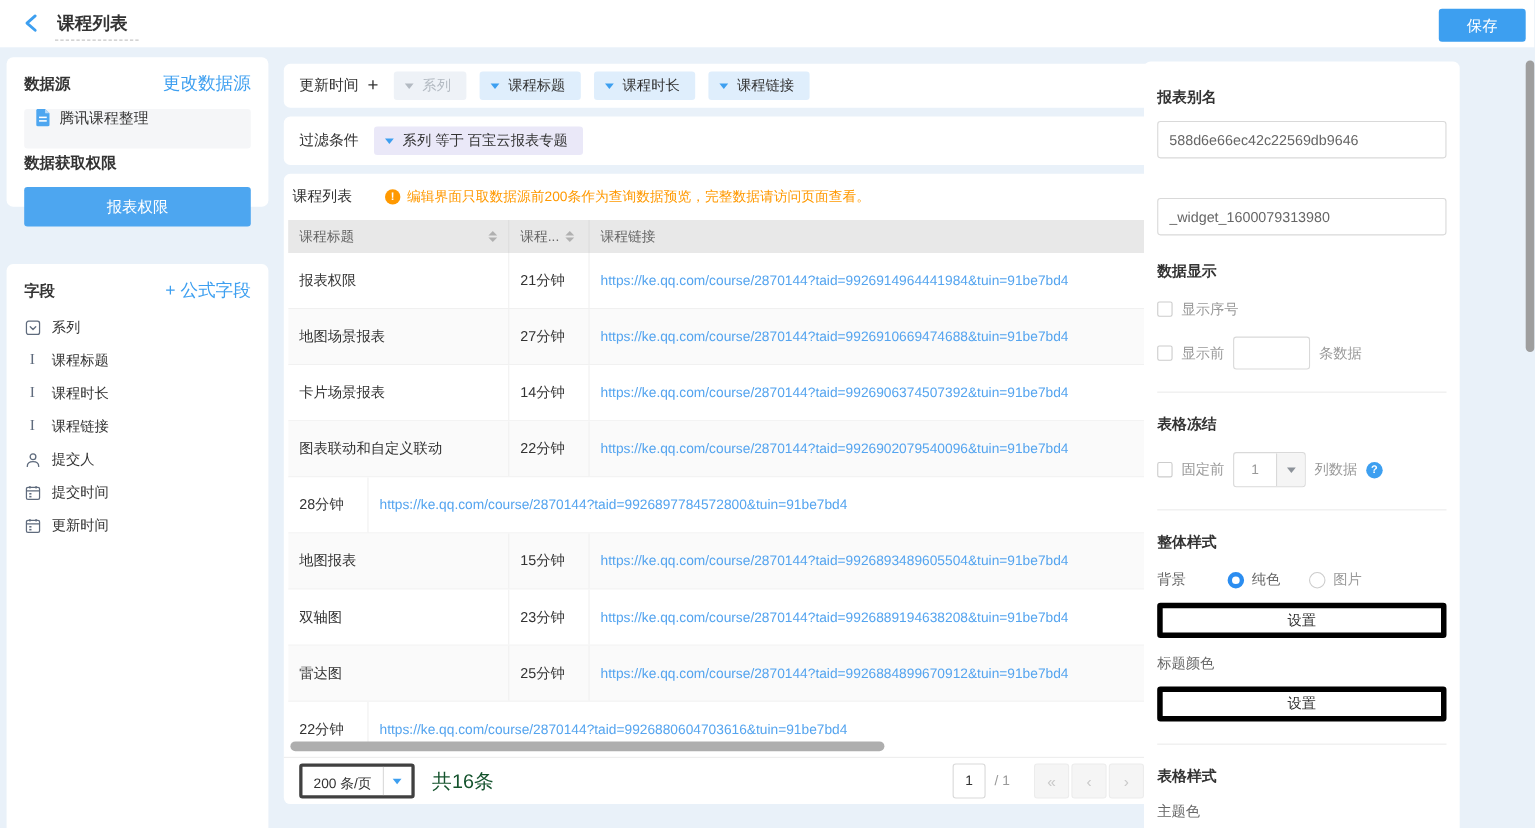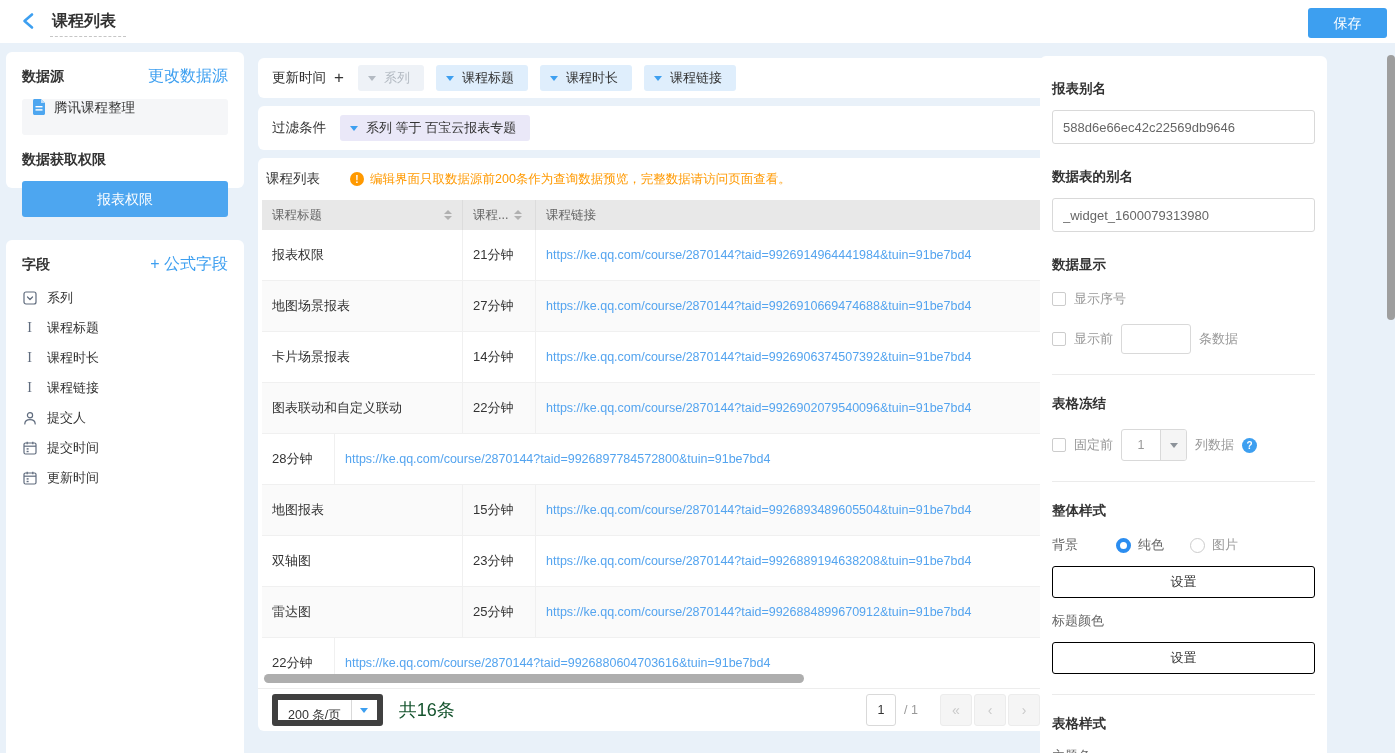--- a/index.html
+++ b/index.html
@@ -21,21 +21,21 @@
   .save-btn { position:absolute; right:8px; top:8px; width:79px; height:30px; background:#3d9ff0; color:#fff;
     border:none; border-radius:3px; font-size:14px; text-align:center; line-height:30px; cursor:pointer; }
 
   
   .left-card1 { left:6px; top:52px; width:238px; height:136px; padding:14px 16px; }
   .left-card2 { left:6px; top:240px; width:238px; height:520px; padding:14px 16px; }
   .section-head { display:flex; justify-content:space-between; align-items:center; }
   .section-title { font-weight:bold; font-size:14px; color:#333; }
   .link-blue { color:#3d9ff0; font-size:16px; cursor:pointer; }
   .ds-item { margin-top:12px; height:36px; background:#f5f6f8; border-radius:3px; display:flex; align-items:flex-start; gap:8px; padding:0 10px; font-size:13.5px; color:#333; }
-  .perm-title { margin-top:16px; font-weight:bold; font-size:14px; }
+  .perm-title { margin-top:5px; font-weight:bold; font-size:14px; }
   .perm-btn { margin-top:12px; width:100%; height:36px; background:#4da6f0; border:none; border-radius:3px;
     color:#fff; font-size:14px; line-height:36px; text-align:center; cursor:pointer; }
   .field-list { margin-top:8px; }
   .field-item { display:flex; align-items:center; gap:10px; height:30px; color:#333; font-size:13px; cursor:pointer; }
   .field-icon { width:15px; display:inline-flex; justify-content:center; color:#5f6b7d; }
   .ticon { font-family:"Liberation Serif","DejaVu Serif",serif; font-size:14px; color:#5f6b7d; line-height:1; }
 
   
   .main-cardA { left:258px; top:58px; width:830px; height:40px; display:flex; align-items:center; padding:0 14px; gap:6px; }
   .main-cardB { left:258px; top:106px; width:830px; height:44px; display:flex; align-items:center; padding:0 14px; gap:14px; }
@@ -74,21 +74,21 @@
   .td { display:flex; align-items:center; padding:0 10px; border-right:1px solid #f0f0f0; font-size:13px; color:#333;
     white-space:nowrap; overflow:hidden; }
   .td:last-child { border-right:none; }
   .td a { color:#54a4ef; text-decoration:none; font-size:12.5px; }
   .hscroll { position:absolute; left:6px; top:516px; width:818px; height:10px; }
   .hscroll-thumb { width:540px; height:9px; border-radius:5px; background:#aeaeae; cursor:pointer; }
 
   
   .pager { position:absolute; left:0; top:530px; width:830px; height:43px; border-top:1px solid #ededed;
     display:flex; align-items:center; padding:0 14px; }
-  .psize { display:flex; height:32px; border:6px solid #404040; border-radius:3px; overflow:hidden; cursor:pointer; }
+  .psize { display:flex; height:32px; border:3px solid #404040; border-radius:3px; overflow:hidden; cursor:pointer; }
   .psize-text { padding:0 10px; line-height:30px; font-size:12.5px; color:#333; }
   .psize-caret { width:26px; border-left:1px solid #d9d9d9; display:flex; align-items:center; justify-content:center; }
   .psize-caret .caret { border-left:4px solid transparent; border-right:4px solid transparent; border-top:5px solid #3d9ff0; }
   .ptotal { margin-left:16px; color:#14532d; font-size:18px; }
   .pright { margin-left:auto; display:flex; align-items:center; gap:8px; }
   .page-input { width:30px; height:32px; border:1px solid #d9d9d9; border-radius:3px; text-align:center; font-size:12.5px; color:#333;
     font-family:inherit; }
   .pof { color:#999; font-size:12.5px; margin-right:14px; }
   .pnav { display:flex; gap:2px; }
   .pnav-btn { width:32px; height:32px; background:#f5f5f5; border:1px solid #ececec; border-radius:3px; color:#c9c9c9;
@@ -110,21 +110,21 @@
   .mini-select .car { width:26px; background:#f5f5f5; border-left:1px solid #d9d9d9; display:flex; align-items:center; justify-content:center; }
   .mini-select .car i { border-left:4px solid transparent; border-right:4px solid transparent; border-top:5px solid #8c9299; }
   .help-icon { width:15px; height:15px; border-radius:50%; background:#3d9ff0; color:#fff; font-size:10px; font-weight:bold;
     display:inline-flex; align-items:center; justify-content:center; cursor:pointer; }
   .radio-row { display:flex; align-items:flex-start; margin-top:16px; }
   .rlabel { color:#666; width:64px; }
   .radio { width:15px; height:15px; border:1px solid #ccc; border-radius:50%; background:#fff; margin-right:7px; flex:0 0 auto; cursor:pointer; }
   .radio.checked { border:4.5px solid #2b8df0; }
   .radio-opt { display:flex; align-items:center; margin-right:26px; color:#666; cursor:pointer; }
   .radio-opt.grey { color:#999; }
-  .set-btn { width:100%; height:32px; background:#fff; border:1px solid #000000; border-radius:3px; font-size:13px; color:#333;
+  .set-btn { width:100%; height:32px; background:#fff; border:5px solid #000000; border-radius:3px; font-size:13px; color:#333;
     margin-top:12px; cursor:pointer; font-family:inherit; }
   .sub-label { color:#666; font-size:13px; margin-top:14px; }
 
   
   .vscroll { position:absolute; right:0; top:43px; width:8px; height:710px; }
   .vscroll-thumb { position:absolute; top:12px; left:0; width:8px; height:265px; border-radius:4px; background:#9e9e9e; cursor:pointer; }
 </style>
 </head>
 <body>
 
@@ -377,21 +377,20 @@
       </span>
     </span>
   </div>
 </div>
 
 <div class="card right-panel">
   <div class="rp-title">报表别名</div>
   <input class="rp-input" value="588d6e66ec42c22569db9646" style="">
 
   <div class="rp-gap"></div>
-  <div class="rp-title">数据表的别名</div>
   <input class="rp-input" value="_widget_1600079313980" style="">
 
   <div class="rp-gap"></div>
   <div class="rp-title">数据显示</div>
   <div class="rp-row">
     <span class="cbx"></span>
     <span class="rp-grey">显示序号</span>
   </div>
   <div class="rp-row">
     <span class="cbx"></span>

